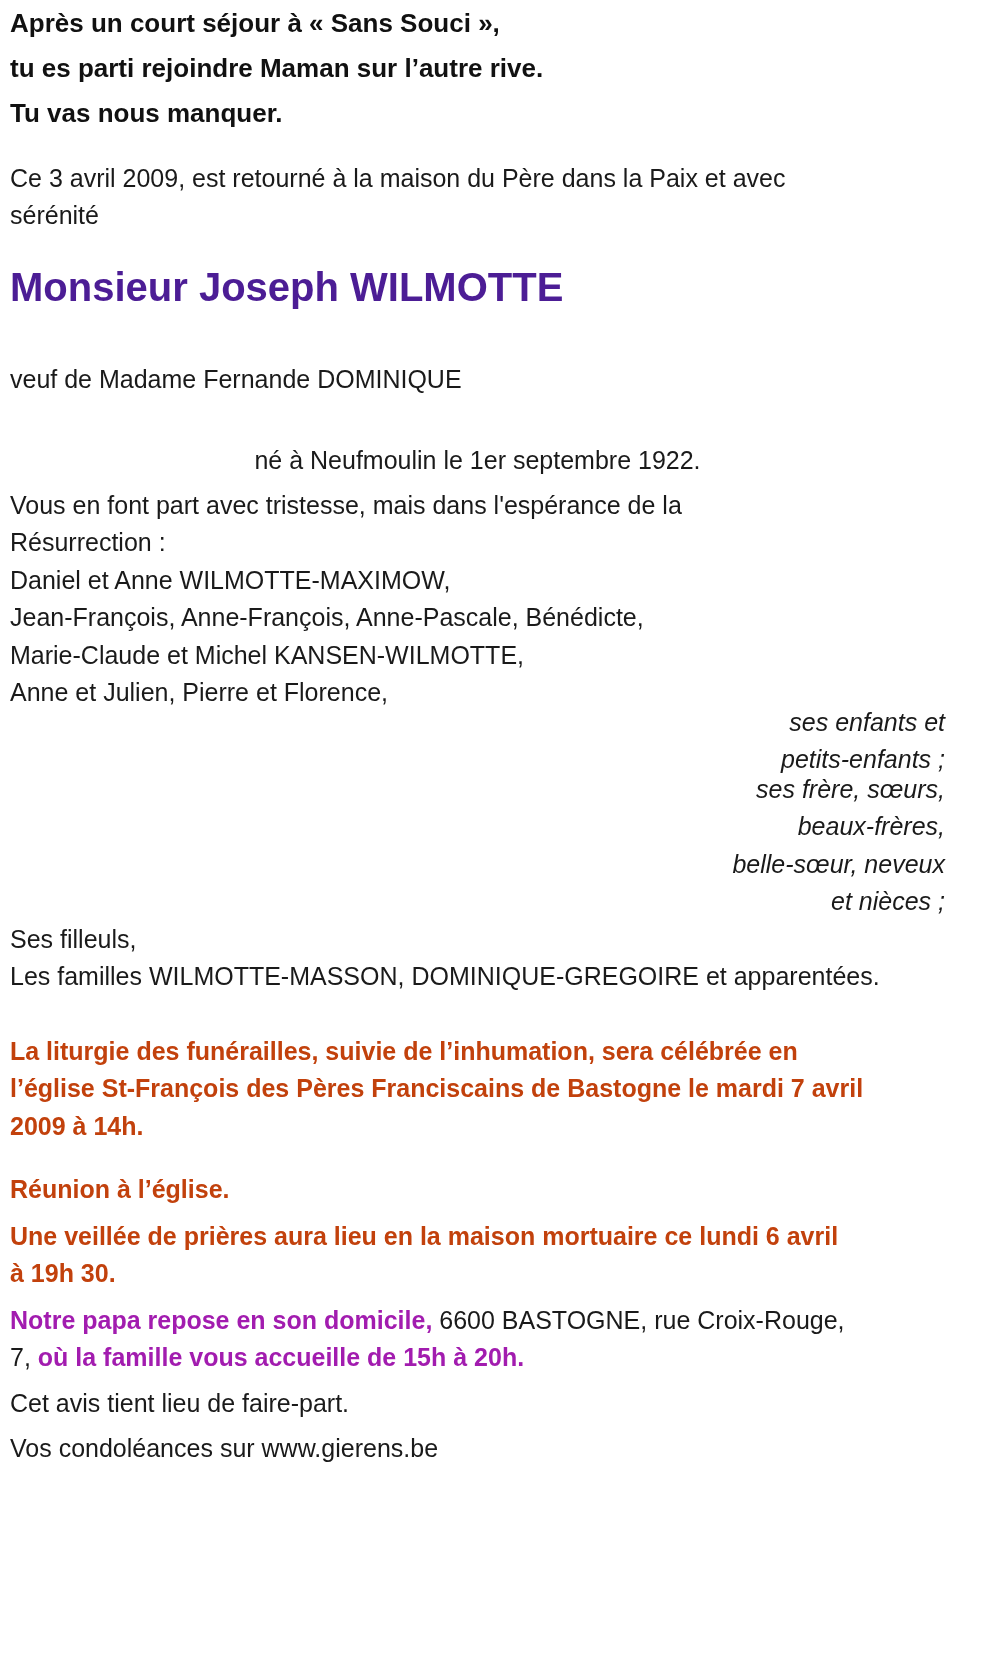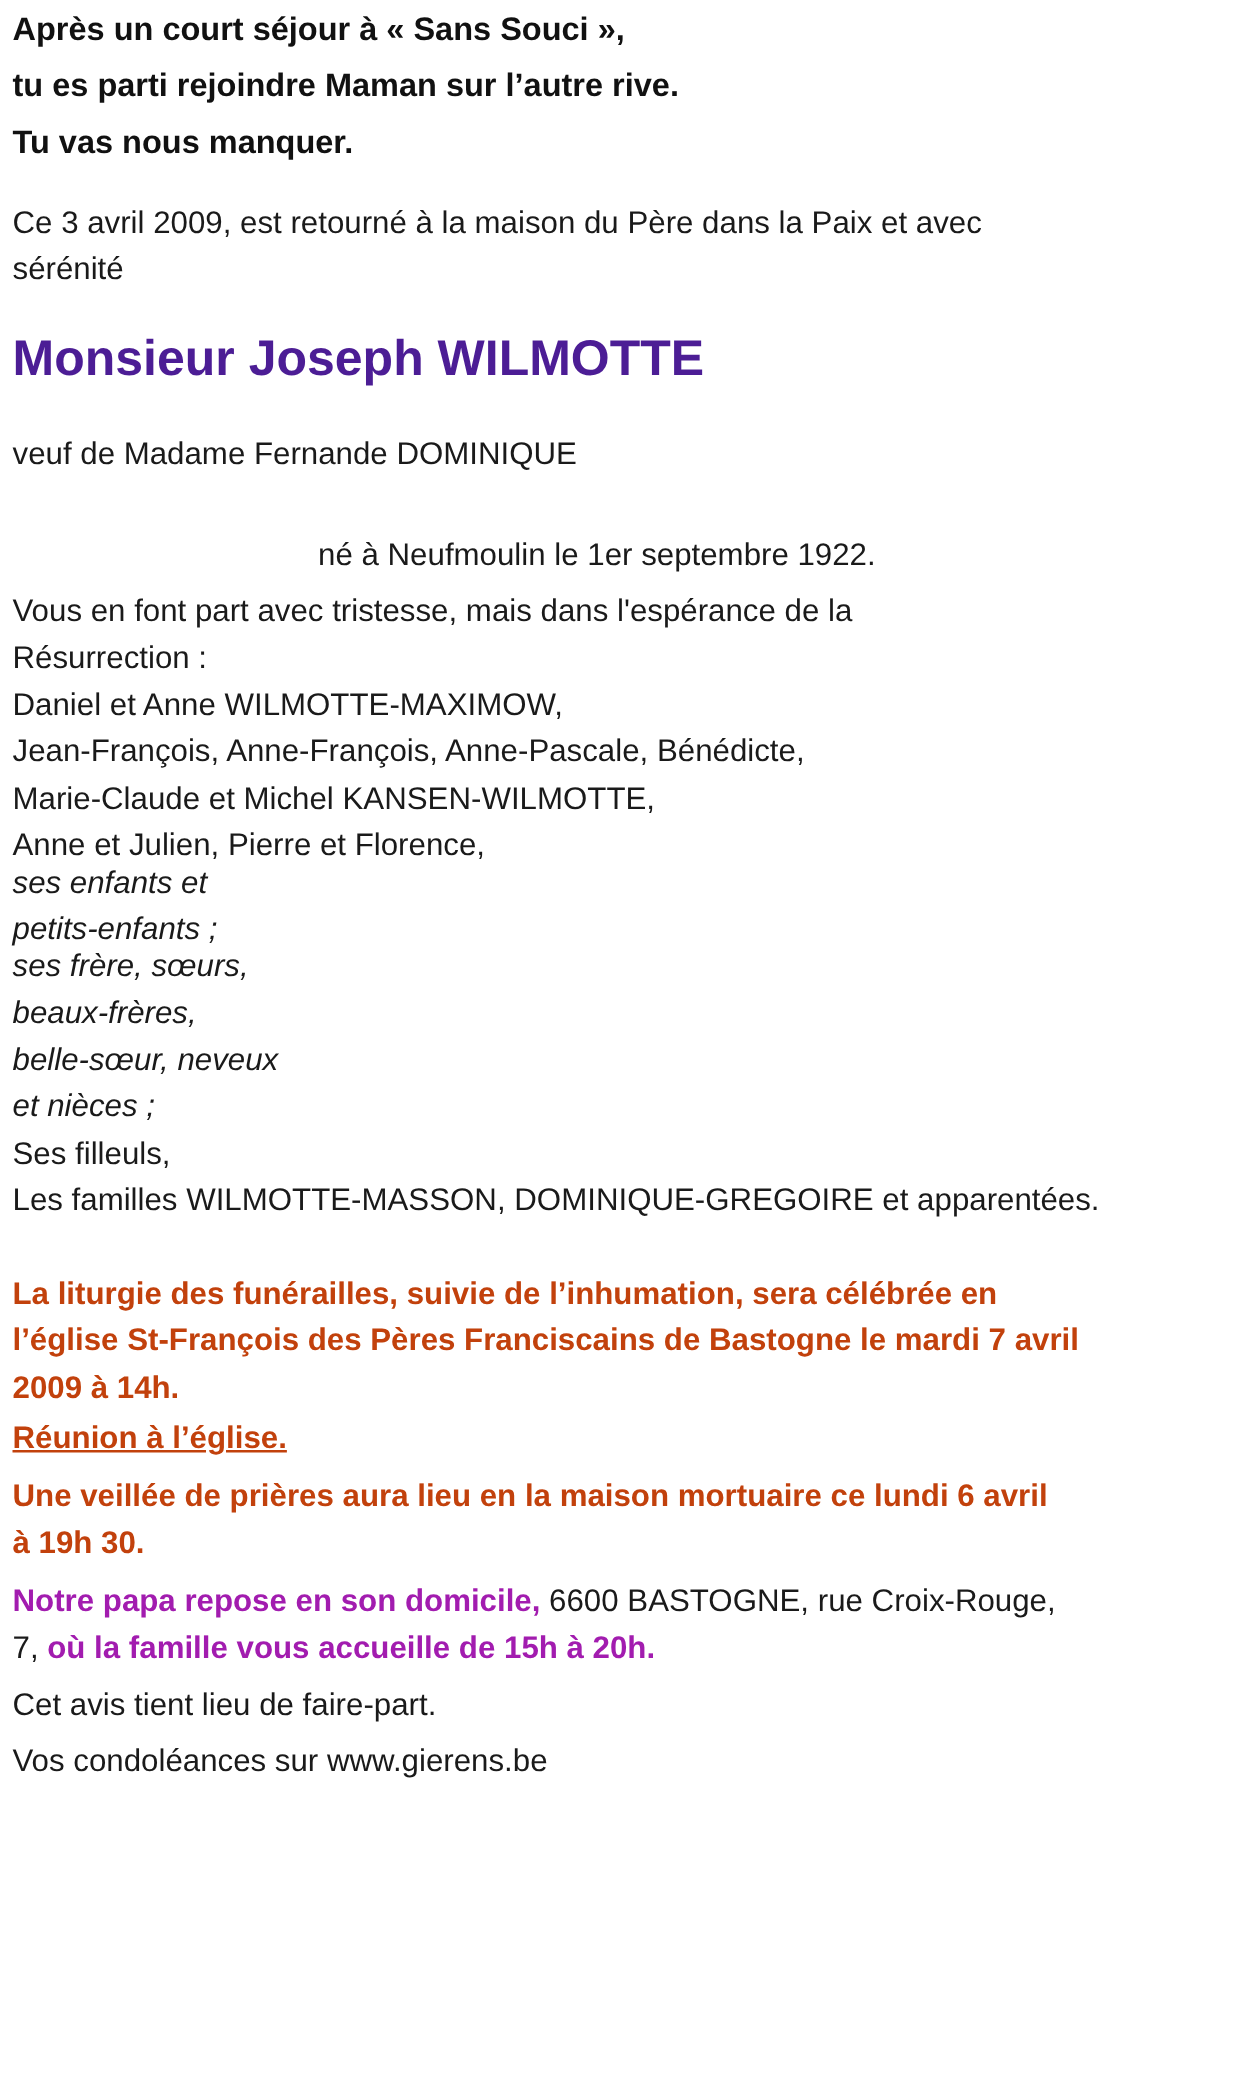--- a/index.html
+++ b/index.html
@@ -34,33 +34,33 @@
   }
   .bold { font-weight: 700; color: #c2410c; }
   .intro { }
   .title {
     font-size: 40px;
     font-weight: 700;
     color: #4c1d95;
     margin: 28px 0 0 0;
     line-height: 1.2;
   }
-  .widower { margin-top: 34px; }
+  .widower { margin-top: 50px; }
   .birth { margin-top: 44px; text-align: center; }
   .announcement { margin-top: 7px; }
   .right-italic {
-    text-align: left;
+    text-align: right;
     font-style: italic;
     font-size: 25px;
     line-height: 1.5;
     margin-top: -8px;
   }
   .right-italic p { margin: 0; }
   .liturgy { margin-top: 37px; }
-  .meeting { margin-top: 3px; text-decoration: underline; }
+  .meeting { margin-top: 26px; }
   .vigil { margin-top: 9px; }
   .repose { margin-top: 9px; }
   .repose strong { font-weight: 700; color: #a21caf; }
   .repose span { font-weight: 400; }
   .notice { margin-top: 8px; }
   .condolences { margin-top: 8px; }
 </style>
 </head>
 <body>
 

